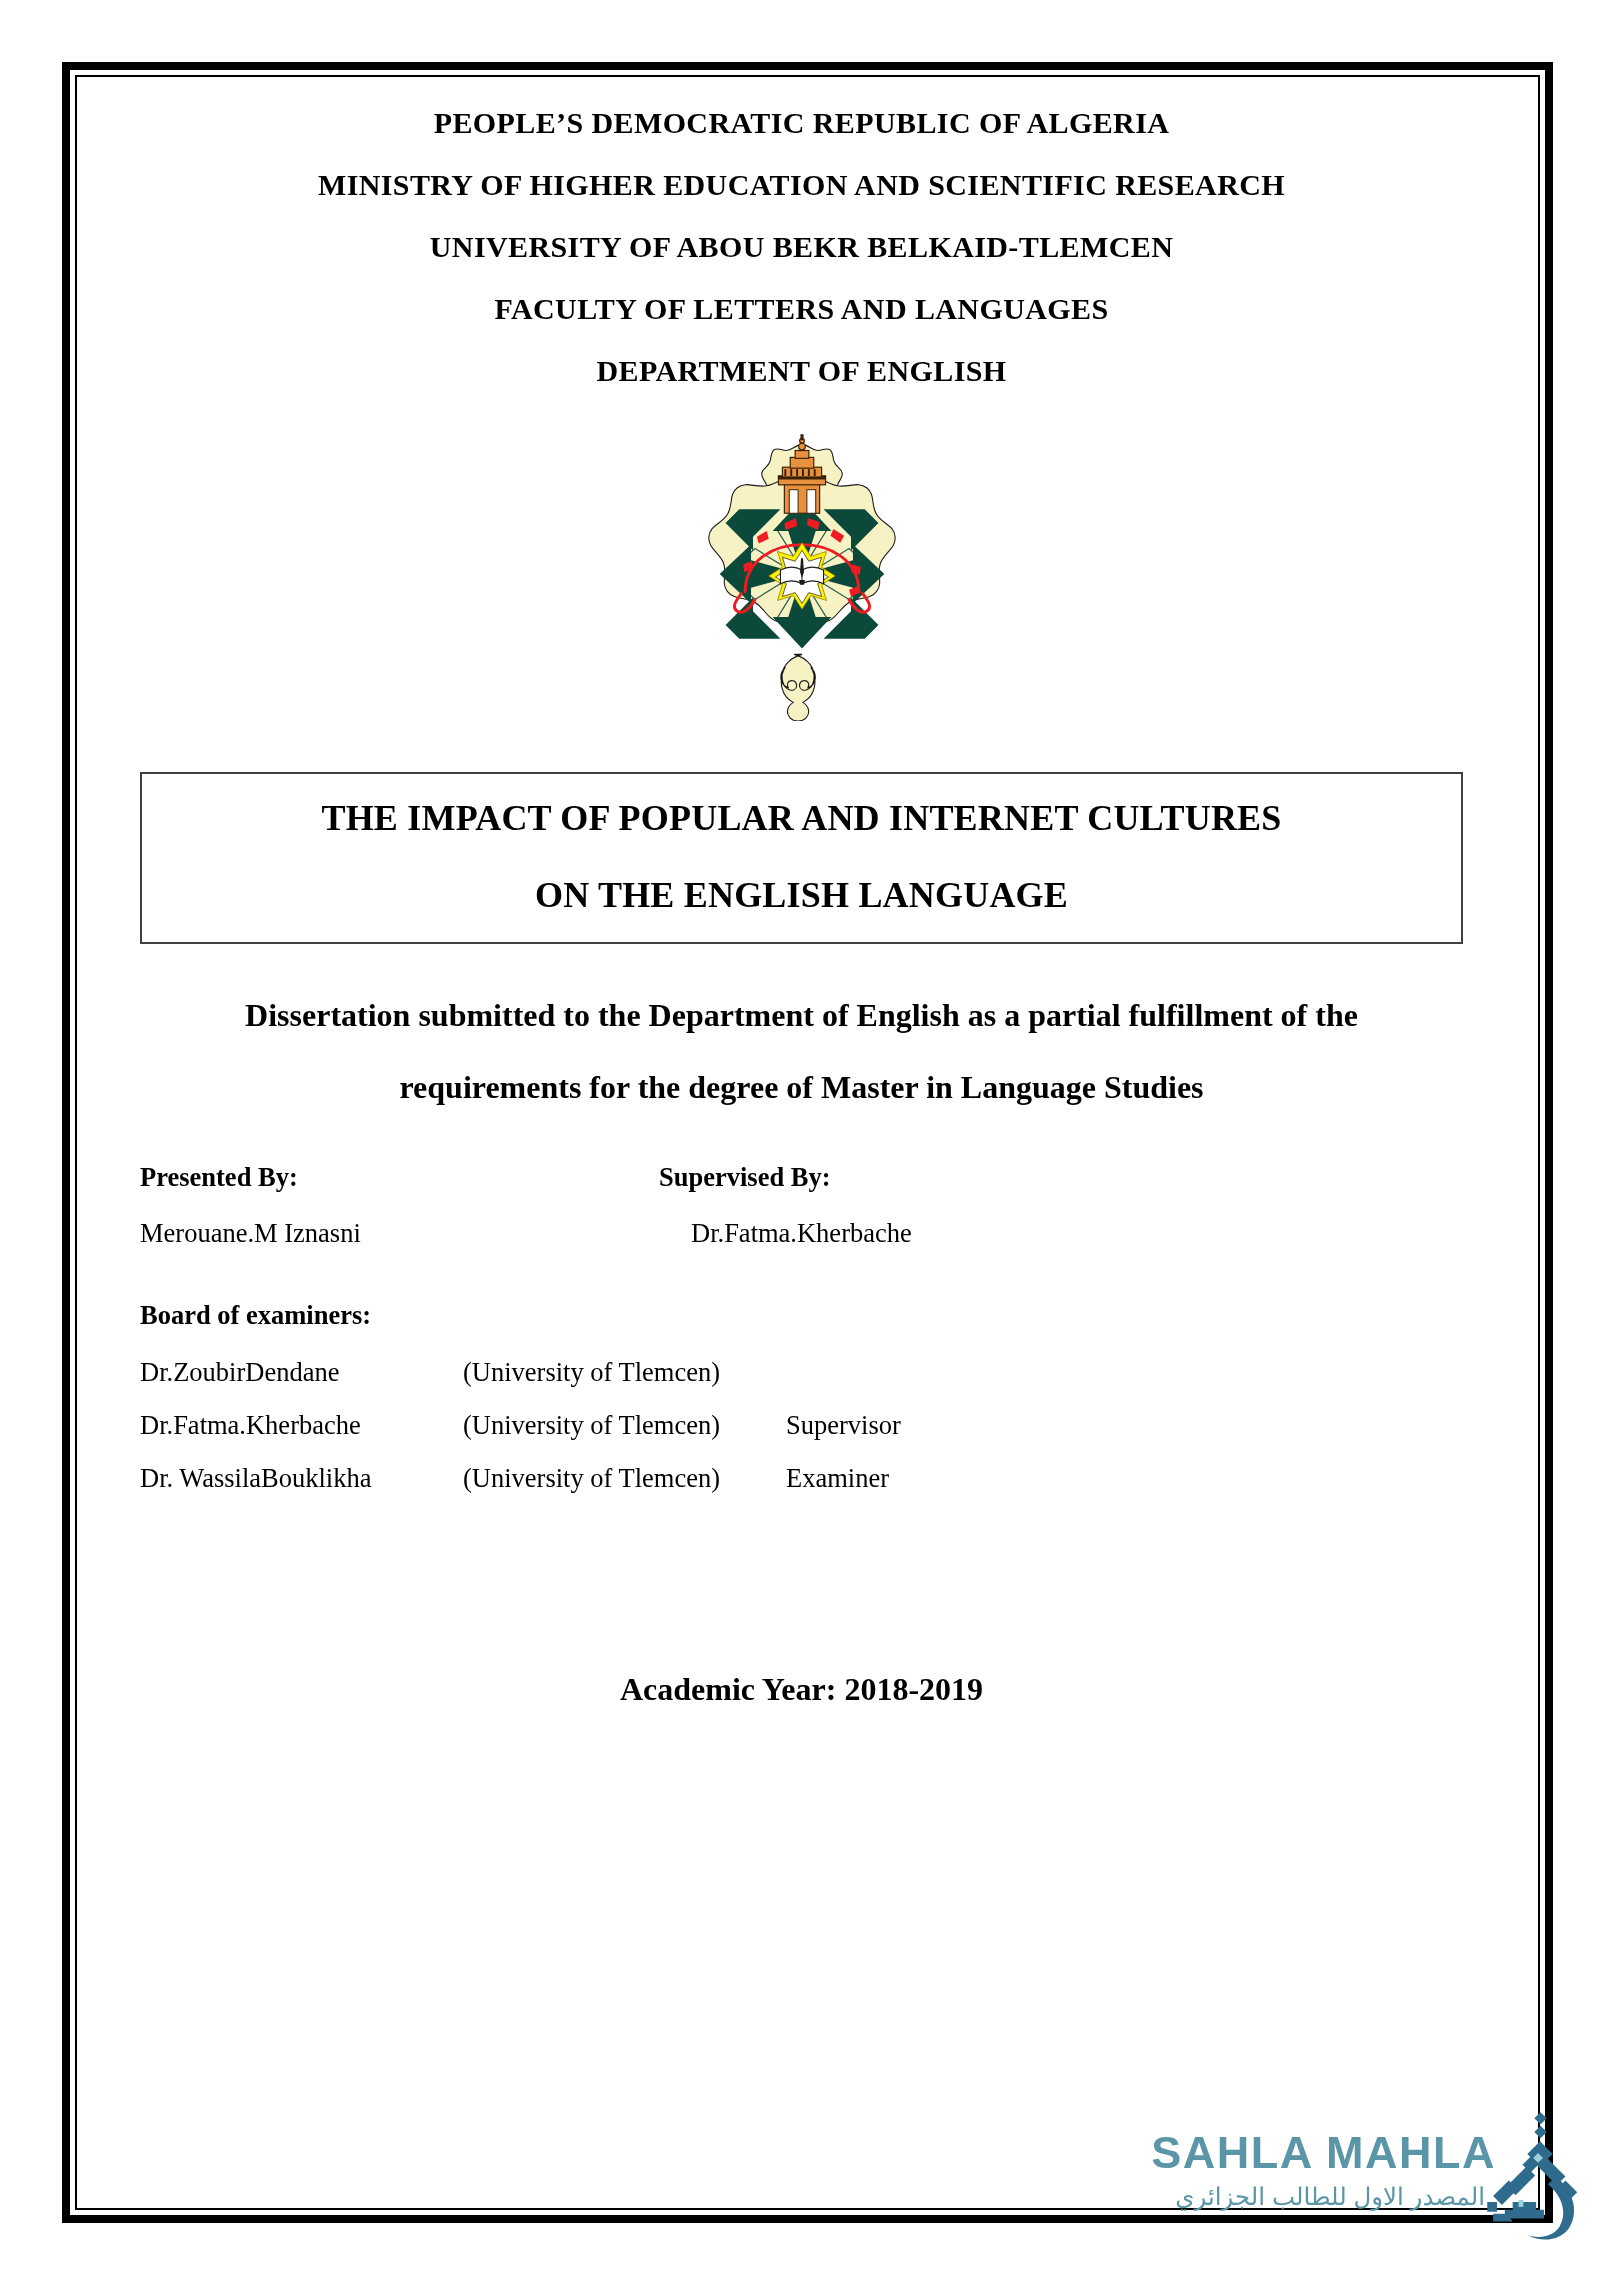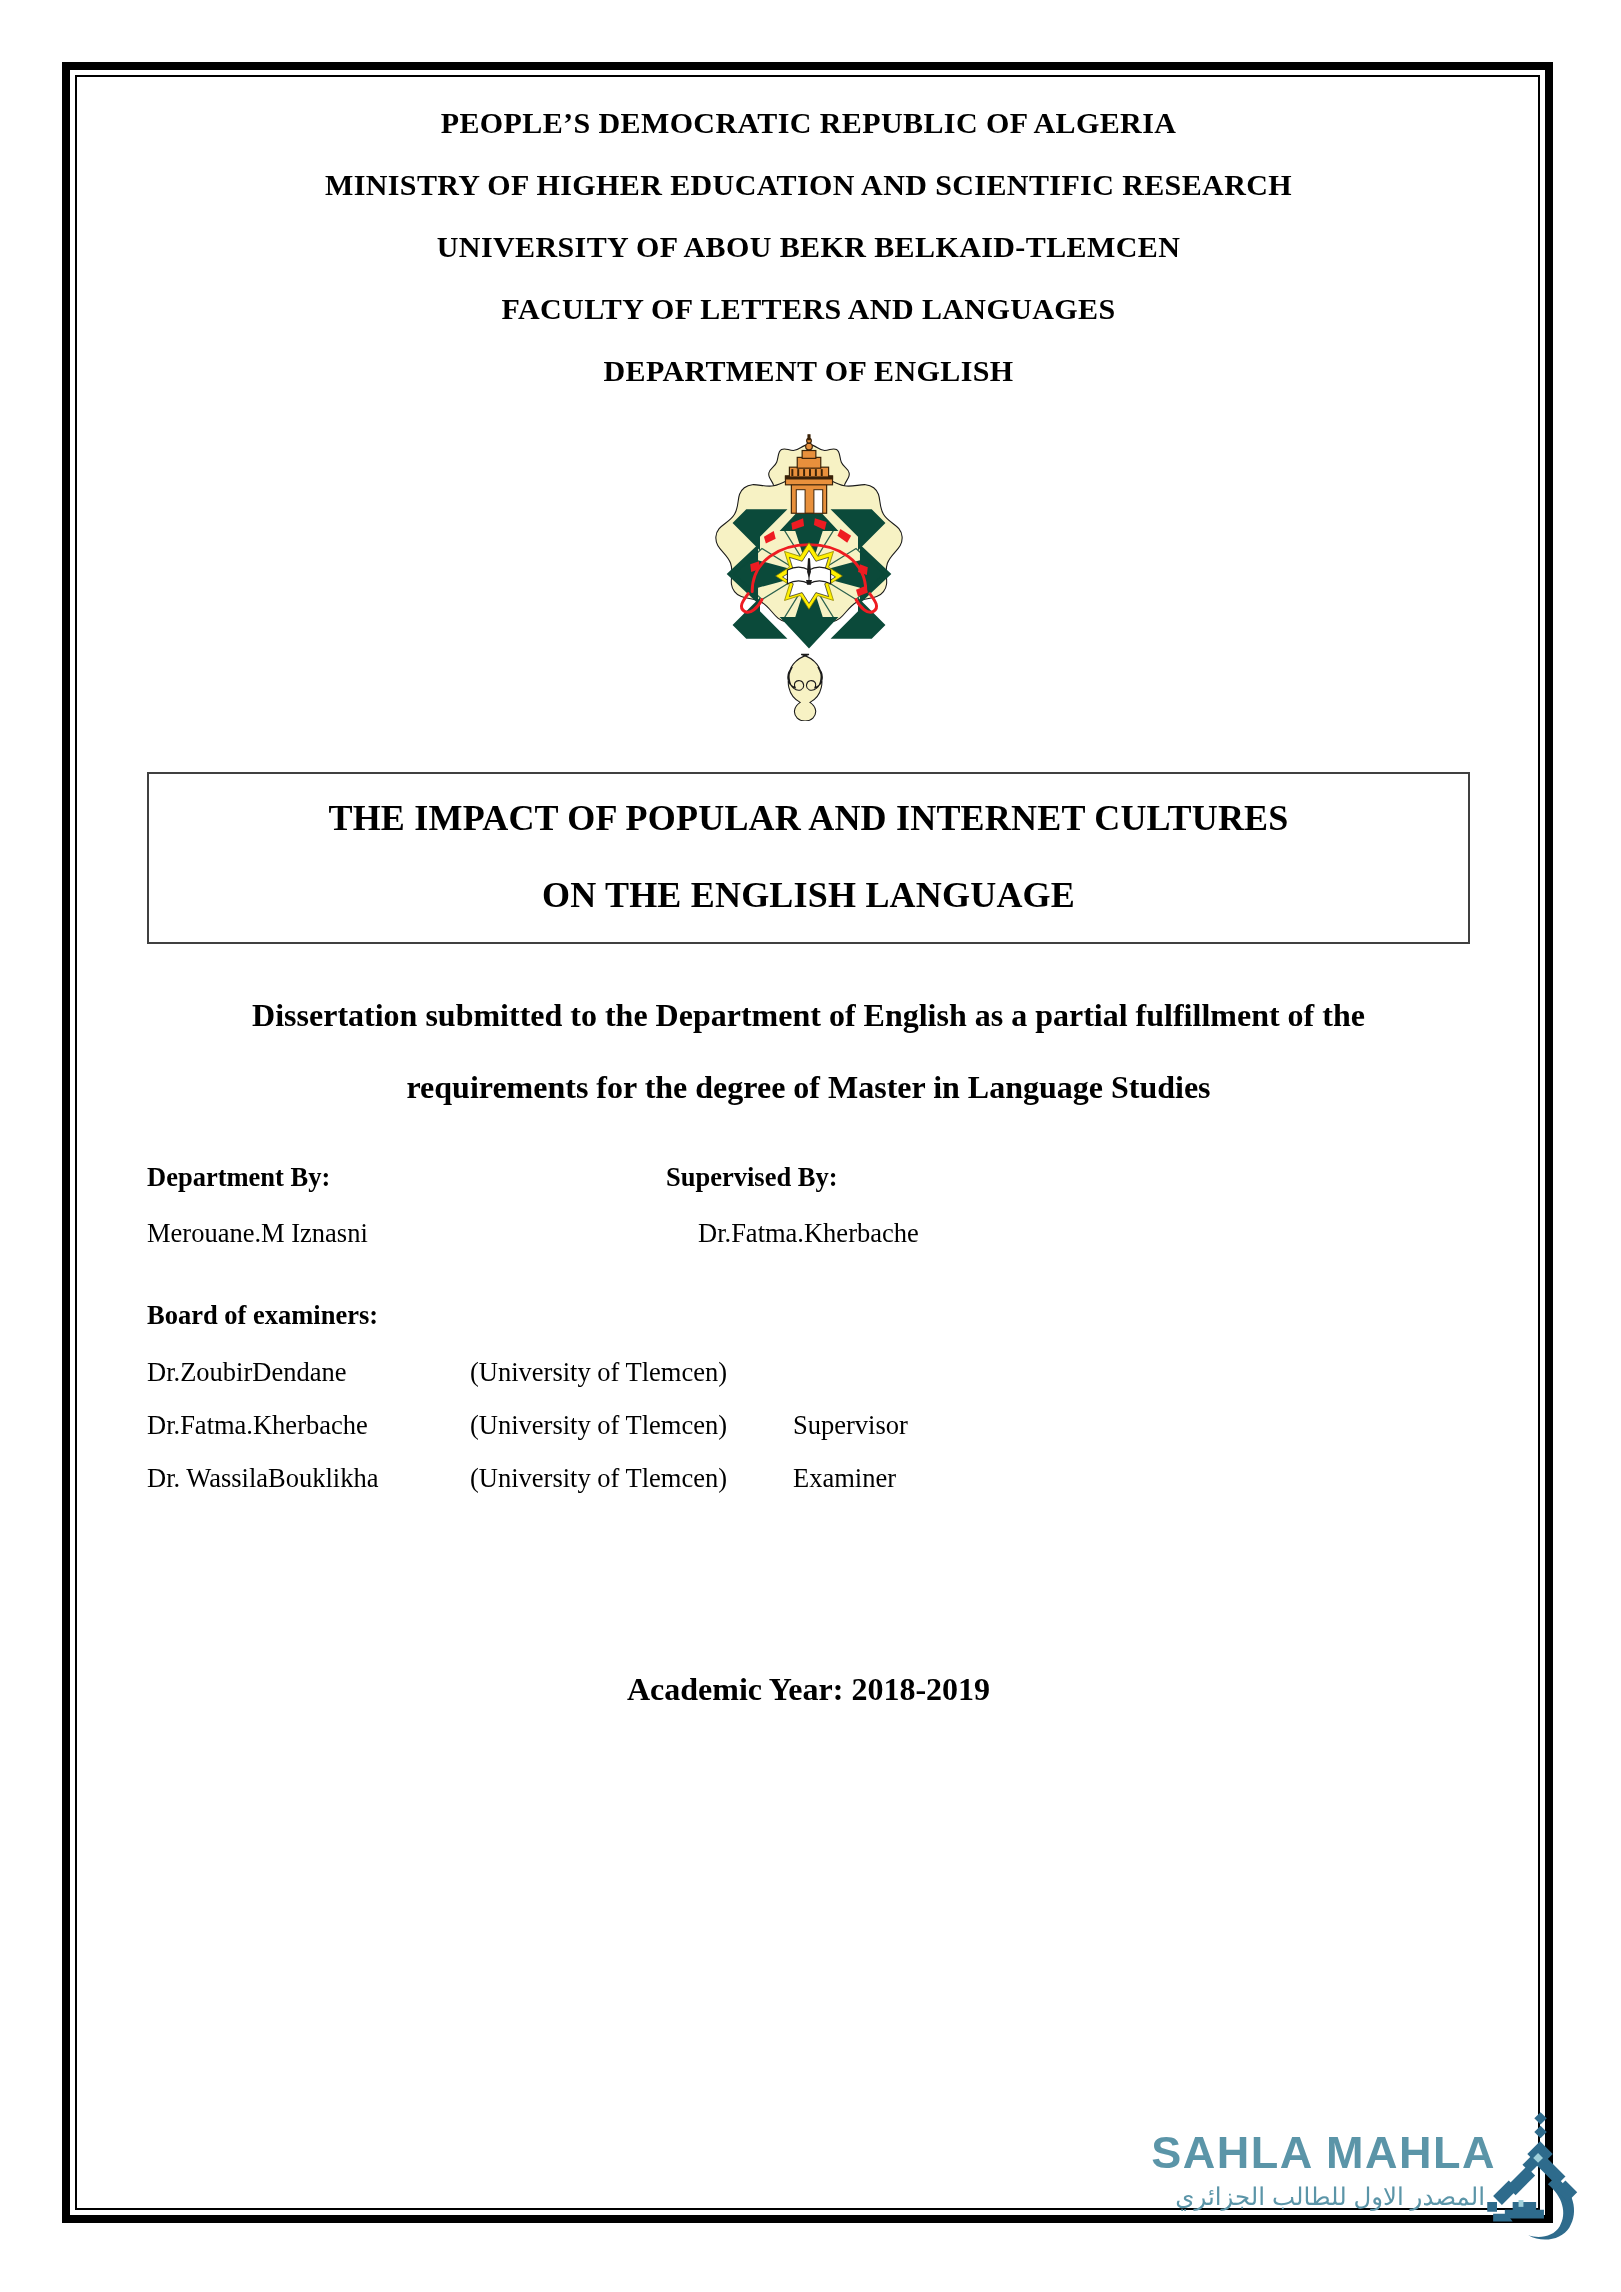--- a/index.html
+++ b/index.html
@@ -36,21 +36,21 @@
     top: 4.9px;
     right: 4.9px;
     bottom: 4.9px;
     border: 2.9px solid #000000;
     box-sizing: border-box;
   }
 
   
   .content {
     position: absolute;
-    left: 147px;
+    left: 140px;
     top: 108px;
     width: 1323px;
   }
 
   
   .inst-header {
     text-align: center;
   }
   .inst-line {
     font-weight: bold;
@@ -336,21 +336,21 @@
       <p class="title-line">ON THE ENGLISH LANGUAGE</p>
     </div>
 
     <div class="statement">
       <p class="statement-line">Dissertation submitted to the Department of English as a partial fulfillment of the</p>
       <p class="statement-line">requirements for the degree of Master in Language Studies</p>
     </div>
 
     <div class="byline-block">
       <div class="byline-row">
-        <div class="by-left by-head">Department By:</div>
+        <div class="by-left by-head">Presented By:</div>
         <div class="by-right by-head">Supervised By:</div>
       </div>
       <div class="byline-row">
         <div class="by-left by-name">Merouane.M Iznasni</div>
         <div class="by-right by-name indent">Dr.Fatma.Kherbache</div>
       </div>
     </div>
 
     <div class="board-block">
       <div class="board-head">Board of examiners:</div>

